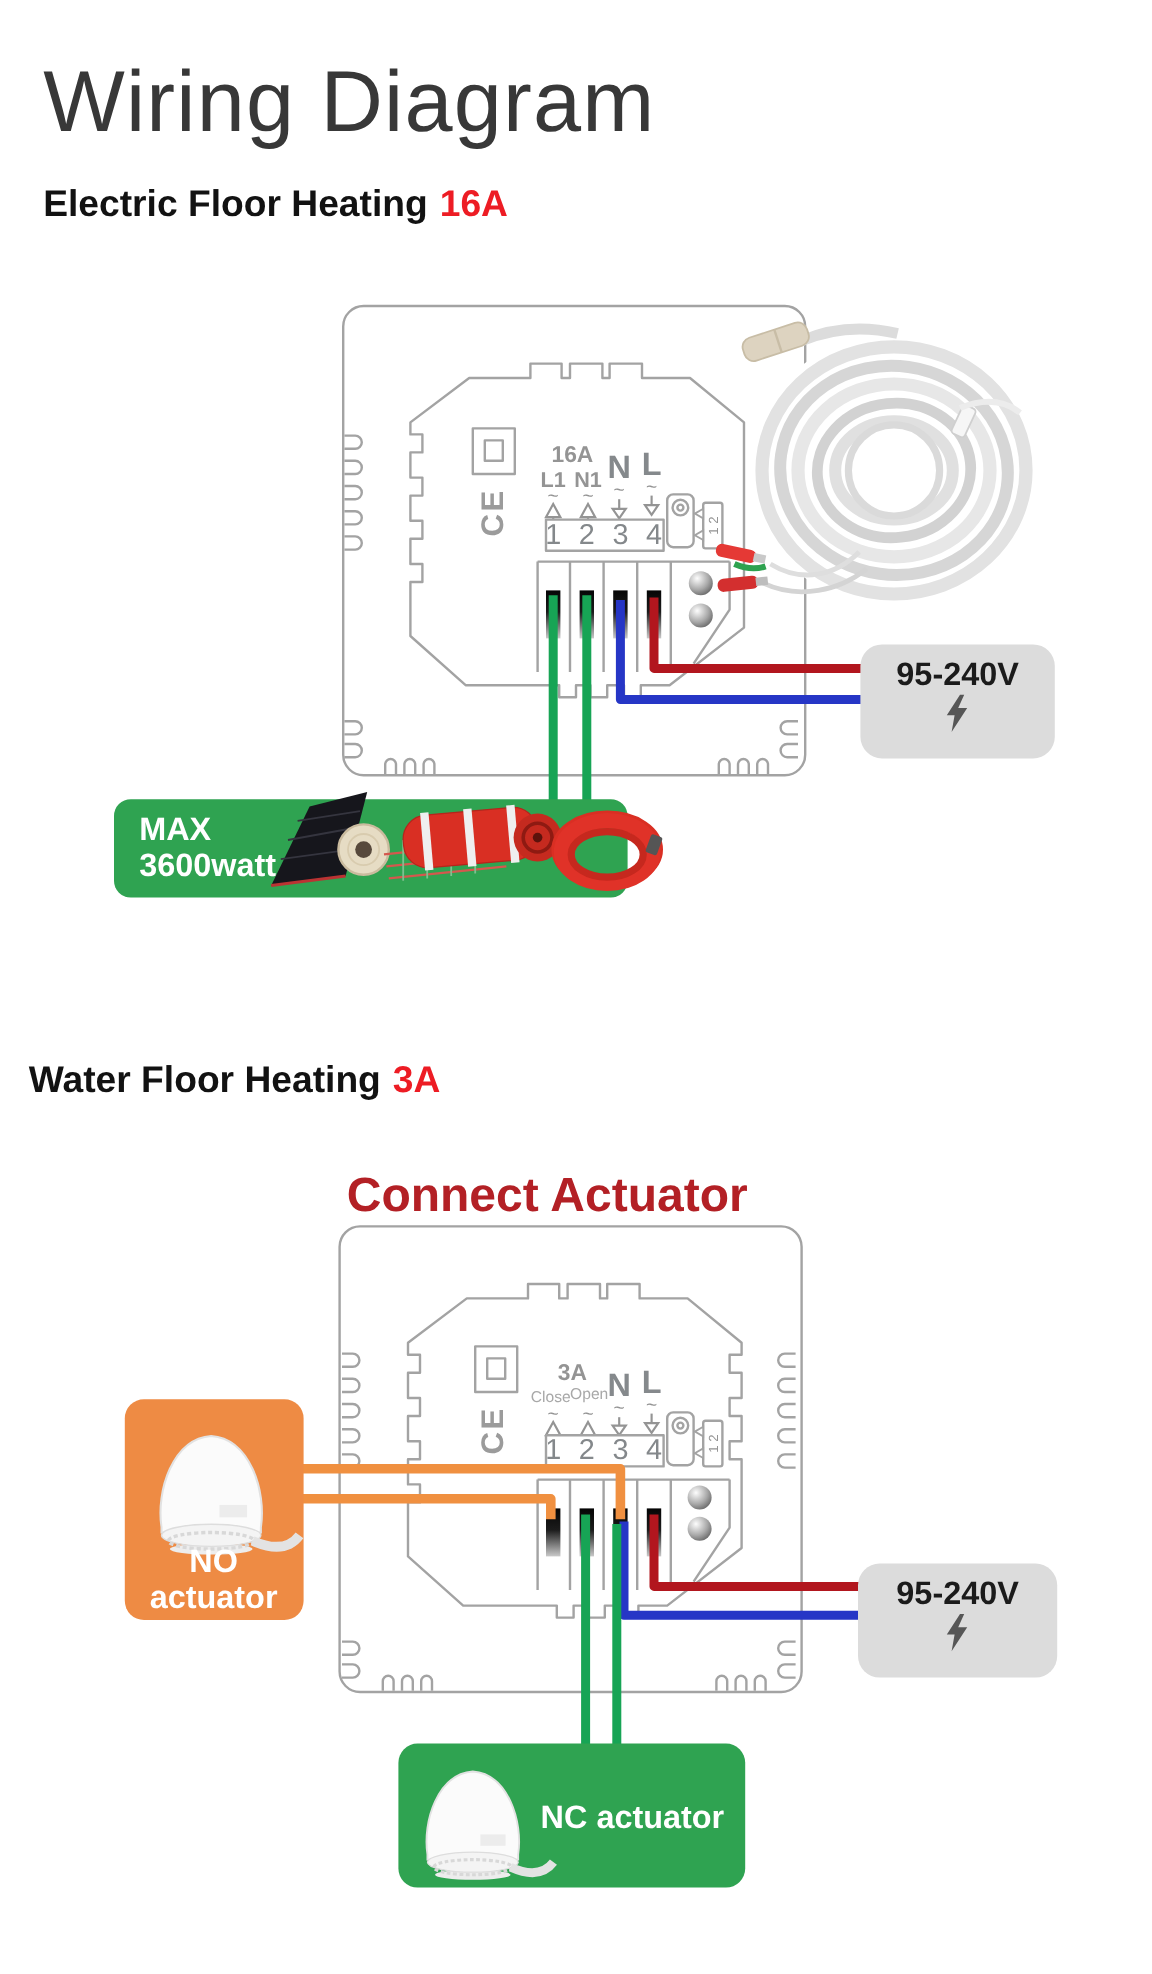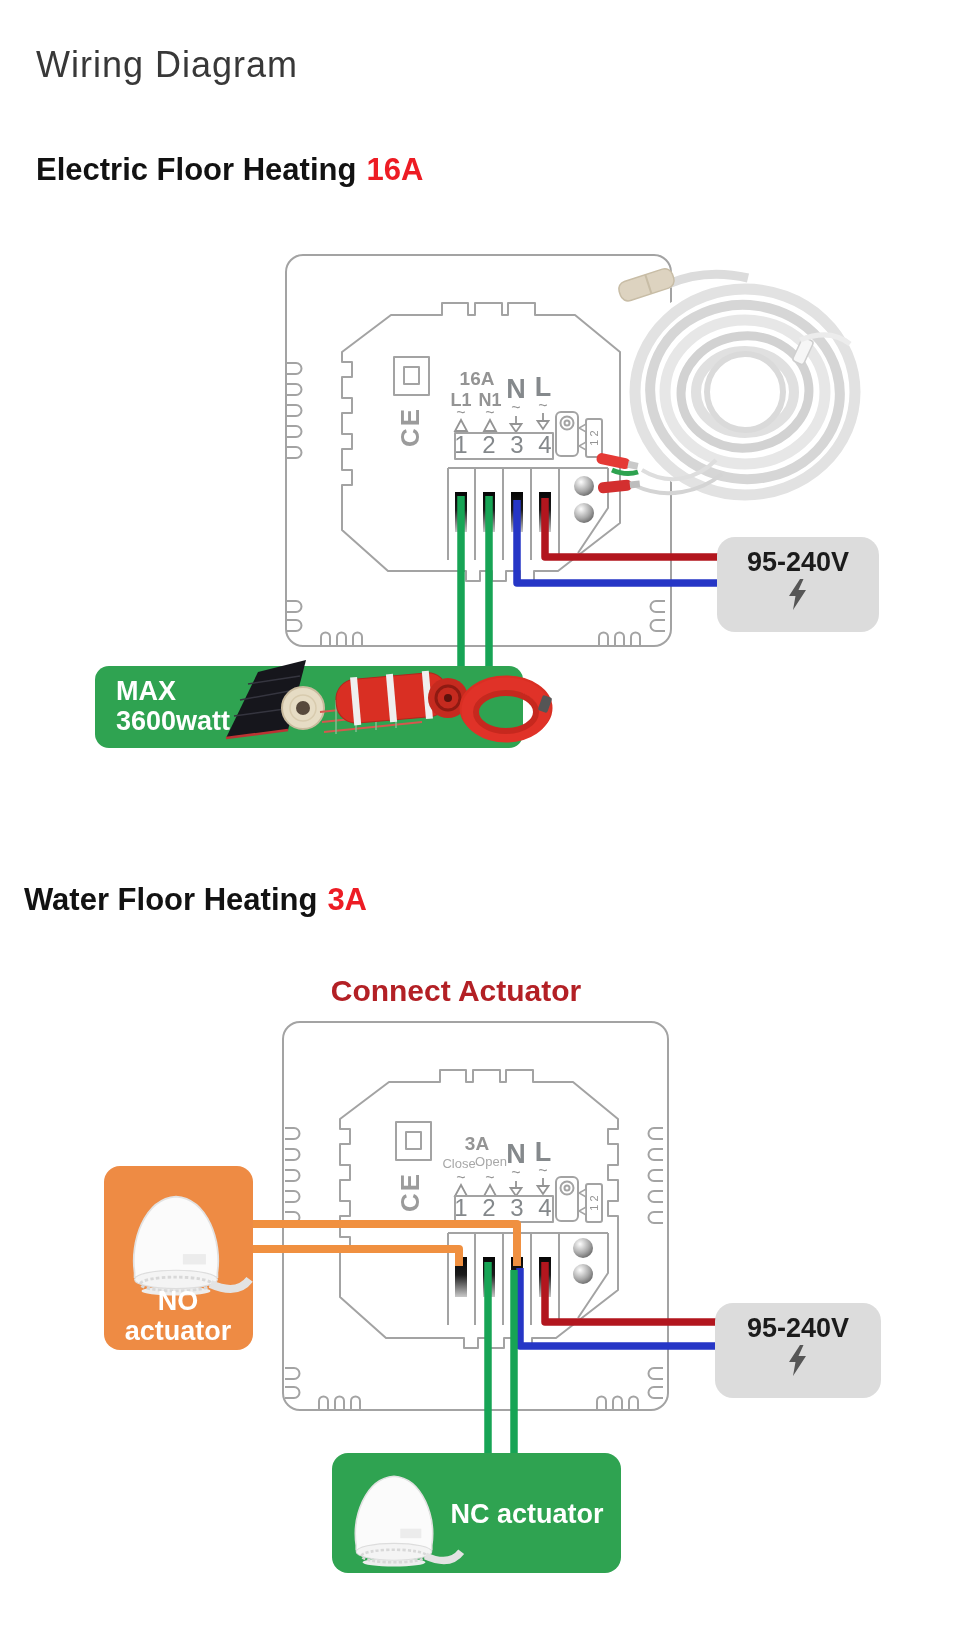--- a/index.html
+++ b/index.html
@@ -3,24 +3,24 @@
 <meta charset="utf-8">
 <style>
   :root{
     --accent-red:#ed1c24; --dark-red-heading:#b32025;
     --wire-red:#b2161e; --wire-blue:#2636c6; --wire-green:#17a455; --wire-orange:#f09040;
     --badge-gray:#dcdcdc; --badge-green:#2fa351; --badge-orange:#ee8b44; --outline-gray:#a3a3a3;
   }
   html,body{margin:0;padding:0;background:#fff;}
   body{width:960px;height:1645px;position:relative;font-family:"Liberation Sans",sans-serif;overflow:hidden;}
   .abs{position:absolute;}
-  .h1{left:36px;top:44px;font-size:36px;font-weight:400;color:#383838;letter-spacing:1px;white-space:nowrap;}
+  .h1{left:36px;top:44px;font-size:72px;font-weight:400;color:#383838;letter-spacing:1px;white-space:nowrap;}
   .h2{font-size:31px;font-weight:700;color:#121212;white-space:nowrap;}
   .h2 .rating{color:var(--accent-red);margin-left:10px;}
-  .h3{left:256px;top:974px;width:400px;text-align:center;font-size:30px;font-weight:700;color:var(--dark-red-heading);}
+  .h3{left:256px;top:974px;width:400px;text-align:center;font-size:40px;font-weight:700;color:var(--dark-red-heading);}
   svg{position:absolute;left:0;top:0;}
   svg text{font-family:"Liberation Sans",sans-serif;}
   .ln{fill:none;stroke:var(--outline-gray);stroke-width:2;stroke-linejoin:round;}
   .lnf{fill:#ffffff;stroke:var(--outline-gray);stroke-width:2;stroke-linejoin:round;}
   .lab{fill:#949494;font-weight:700;}
   .lab2{fill:#85898c;font-weight:700;}
   .num{fill:#84888b;font-size:24px;}
   .small-lab{fill:#a8a8a8;font-size:13px;}
   .tilde{fill:#949494;font-size:16px;}
   .port-lab{fill:#949494;font-size:11px;}

